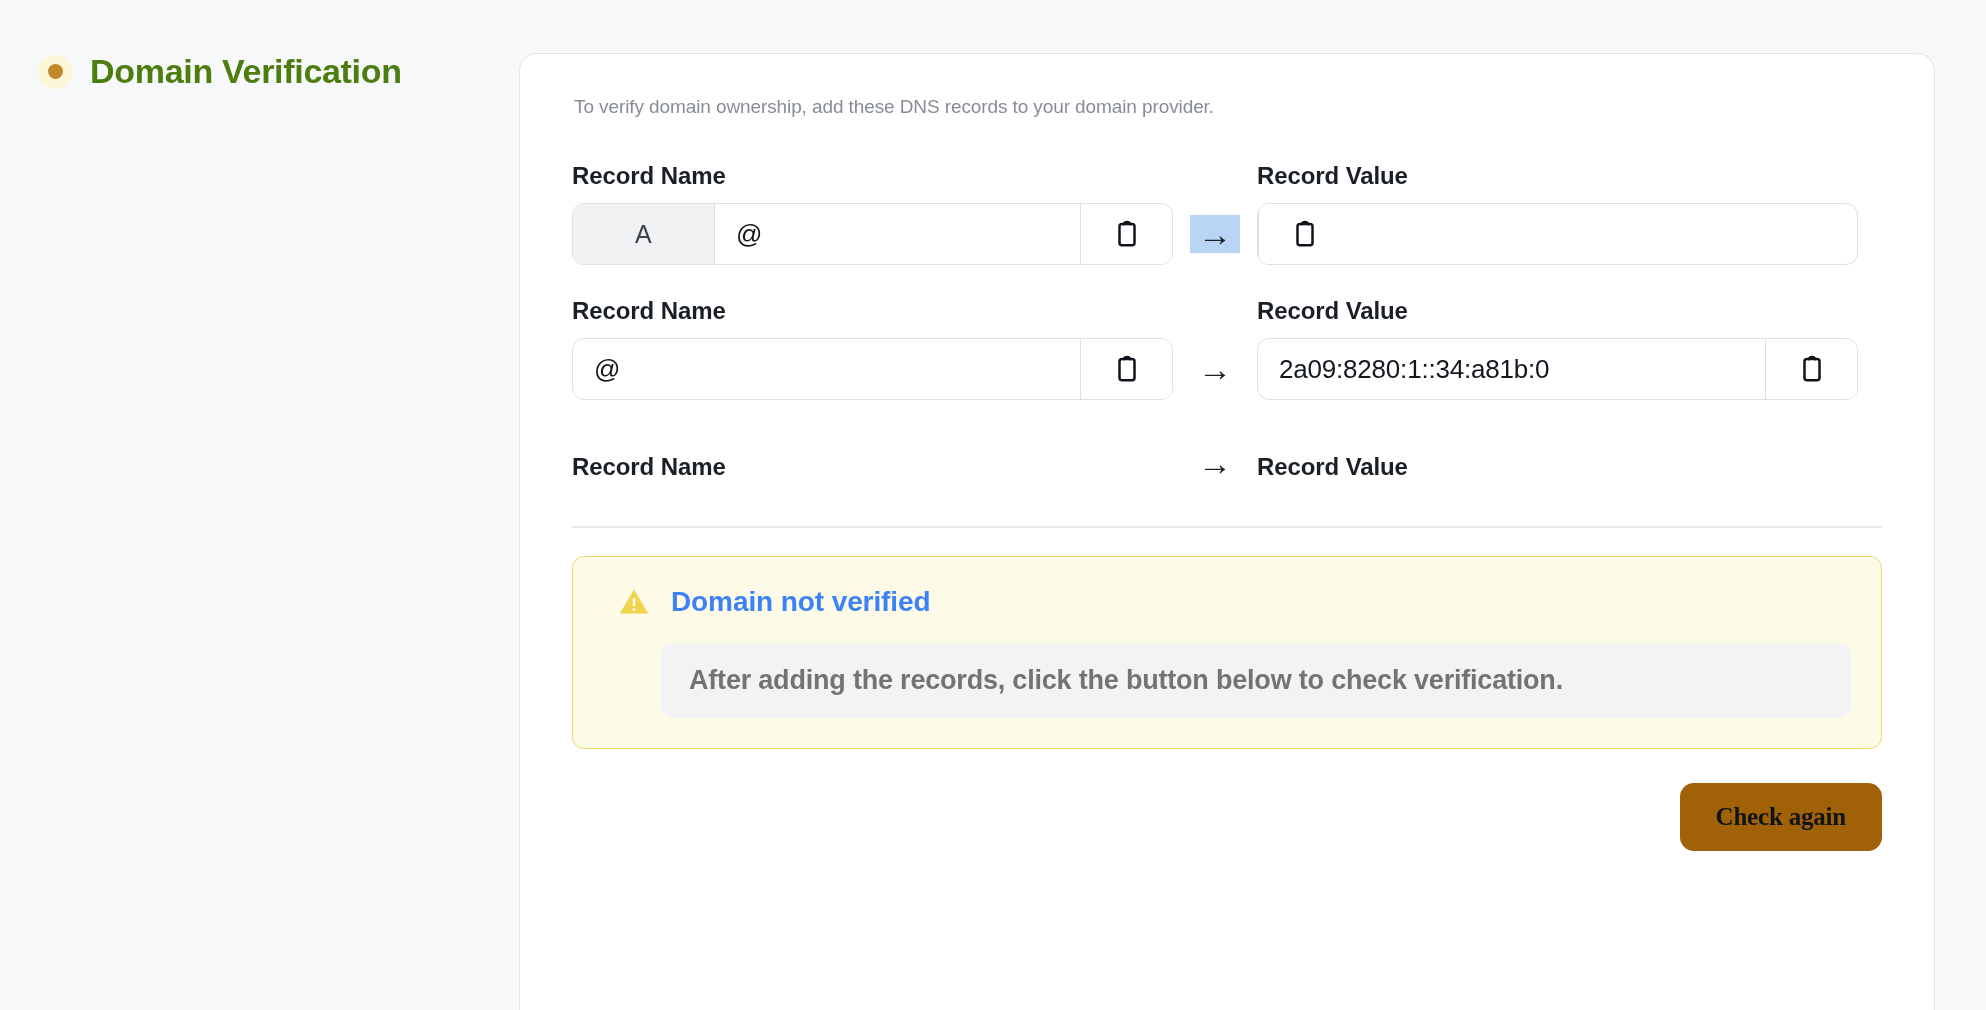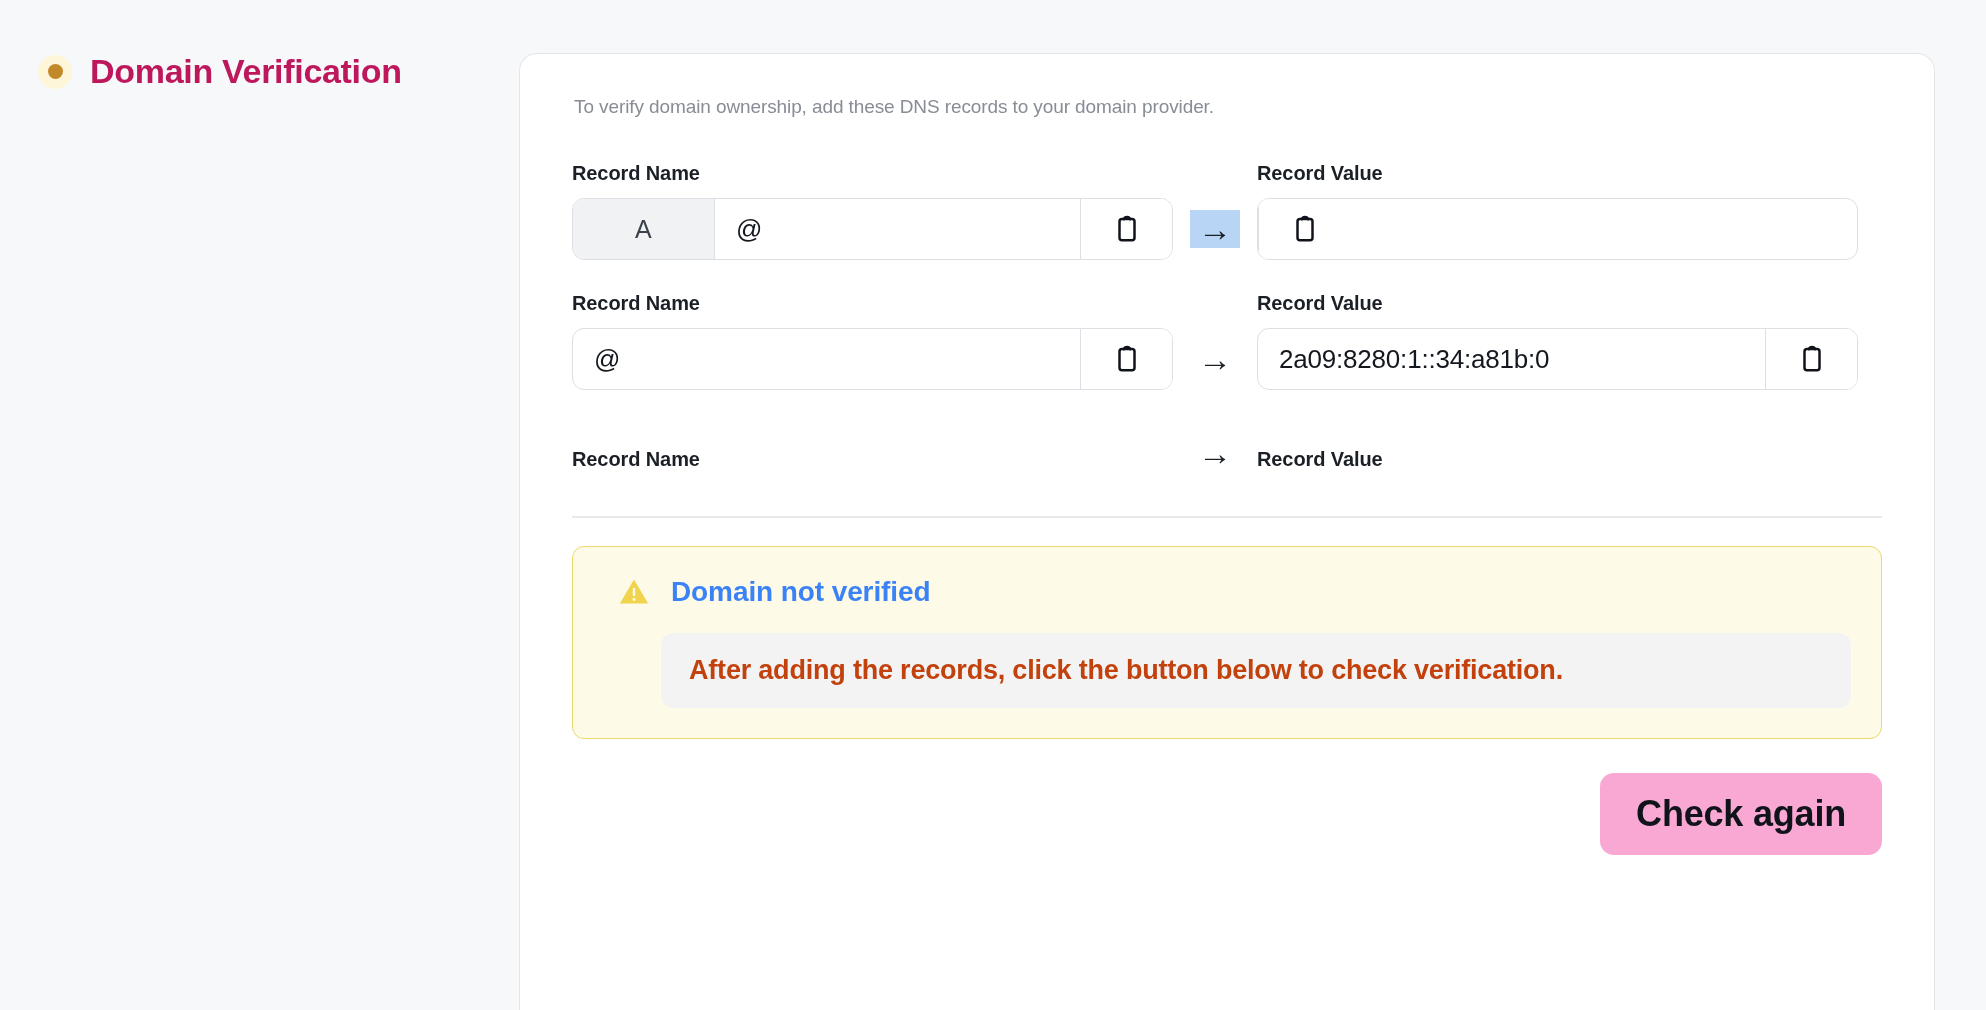--- a/index.html
+++ b/index.html
@@ -27,21 +27,21 @@
     width: 34px; height: 34px; border-radius: 50%;
     background: #fdf6d8;
     display: flex; align-items: center; justify-content: center;
     flex: none;
   }
   .status-dot-ring .inner {
     width: 15px; height: 15px; border-radius: 50%;
     background: #c2892a;
   }
   .section-title {
-    font-size: 34px; font-weight: 700; color: #be185d;
+    font-size: 34px; font-weight: 700; color: #4d7c0f;
     letter-spacing: -0.3px; white-space: nowrap;
   }
 
   
   .card {
     position: absolute;
     left: 519px; top: 53px;
     width: 1416px; height: 1010px;
     background: #ffffff;
     border: 1.5px solid #e3e5e9;
@@ -60,21 +60,21 @@
   .record-row {
     display: flex;
     align-items: flex-end;
     margin-bottom: 32px;
   }
   .field-col { display: flex; flex-direction: column; }
   .field-col.name { width: 601px; flex: none; }
   .field-col.value { width: 601px; flex: none; }
 
   .field-label {
-    font-size: 20px;
+    font-size: 24px;
     font-weight: 700;
     color: #1b2027;
     margin-bottom: 13px;
     letter-spacing: -0.1px;
   }
 
   .input-group {
     display: flex;
     align-items: stretch;
     height: 62px;
@@ -159,36 +159,36 @@
     color: #3b82f6;
     letter-spacing: -0.1px;
   }
   .warn-inner {
     margin: 24px 0 0 58px;
     background: #f3f3f3;
     border-radius: 12px;
     padding: 22px 28px;
     font-size: 27px;
     font-weight: 700;
-    color: #c2410c;
+    color: #737373;
     letter-spacing: -0.2px;
   }
 
   
   .card-footer {
     display: flex; justify-content: flex-end;
     margin-top: 34px;
   }
   .check-btn {
-    background: #f9a8d4;
+    background: #a16207;
     border: none;
     border-radius: 14px;
     padding: 20px 36px;
-    font-family: Liberation Sans, sans-serif;
-    font-size: 36px;
+    font-family: Liberation Serif, serif;
+    font-size: 25px;
     font-weight: 600;
     color: #10141a;
     letter-spacing: -0.2px;
     cursor: pointer;
   }
 </style>
 </head>
 <body>
 
 <div class="page">

